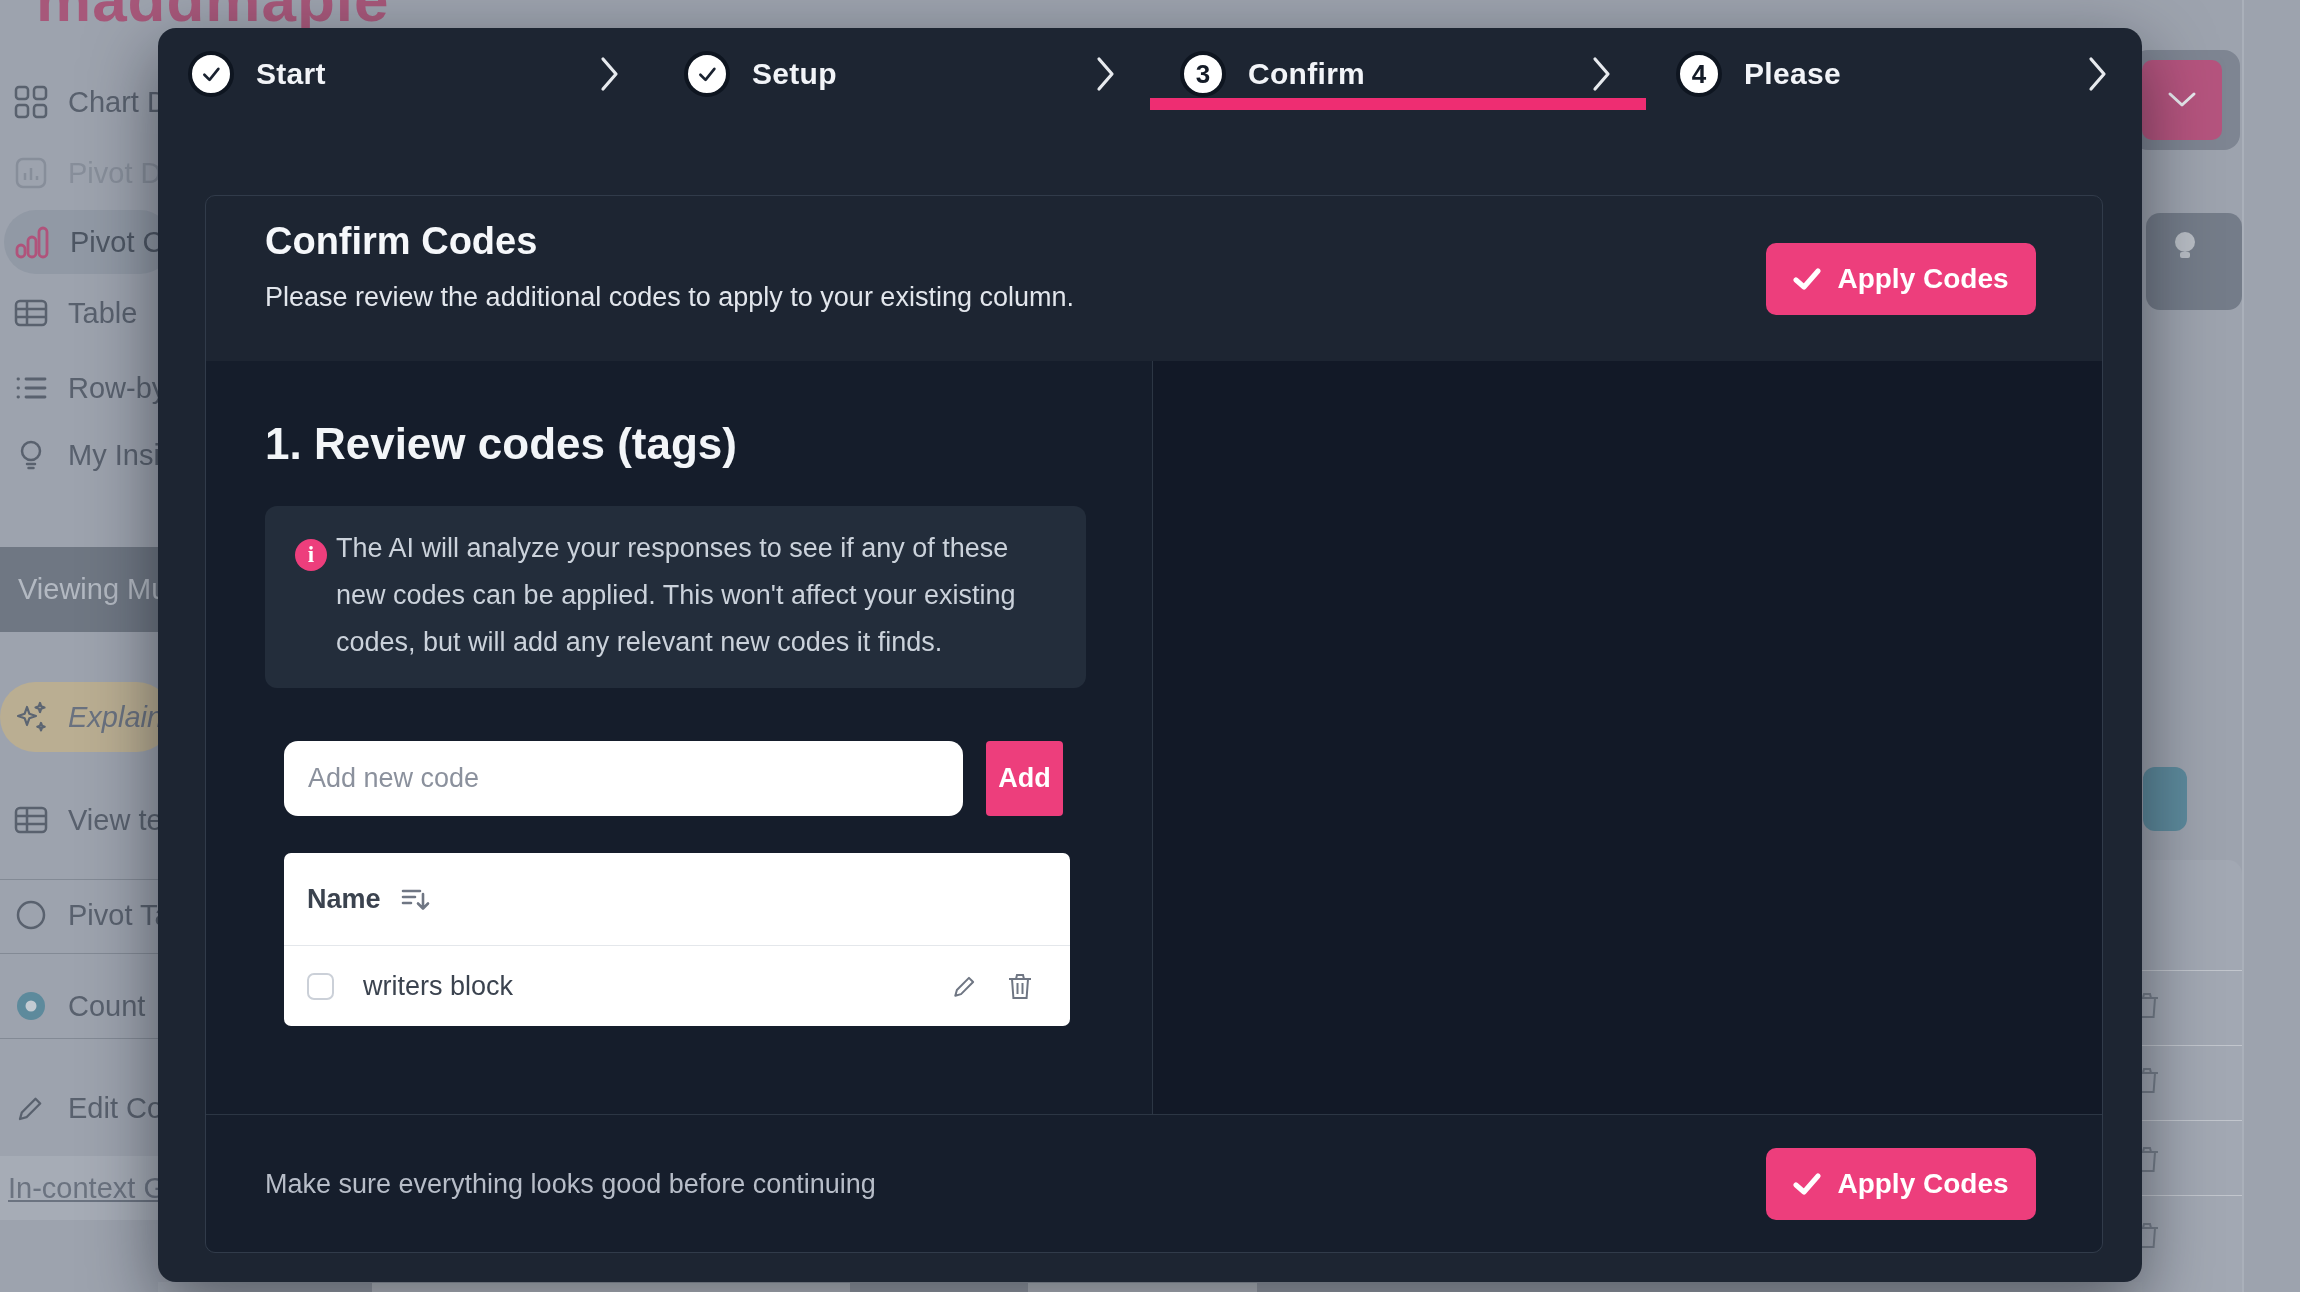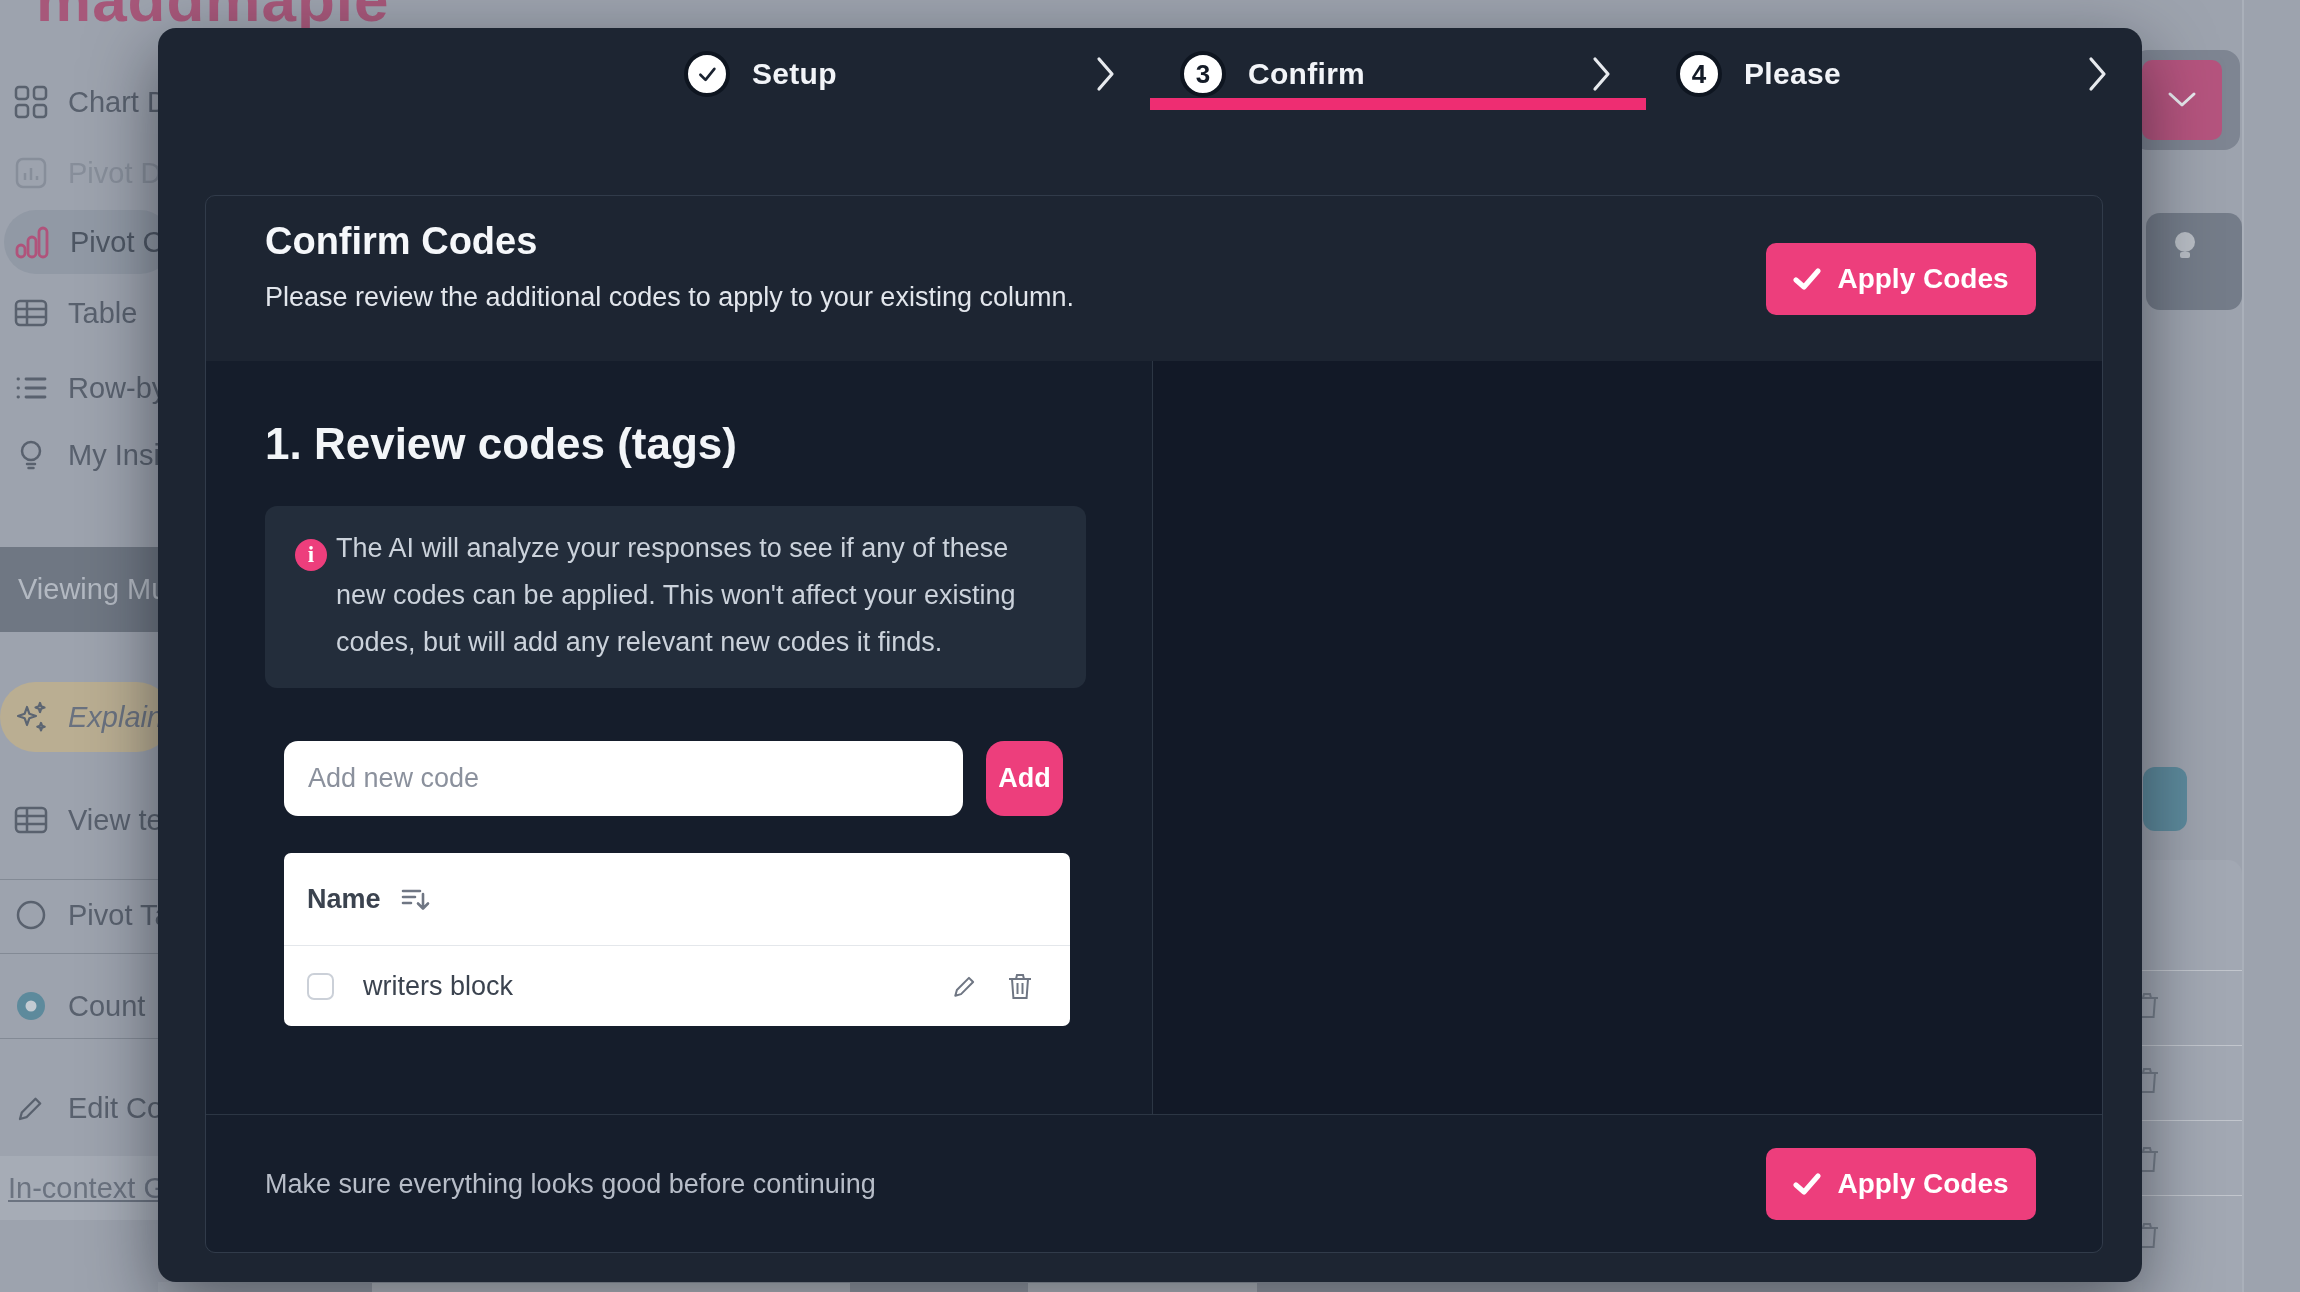--- a/index.html
+++ b/index.html
@@ -87,21 +87,21 @@
                font-weight:700; font-size:23px; }
   .info-text { position:absolute; left:71px; top:19px; width:706px; font-size:27px;
                line-height:47px; color:#CBD2DB; }
 
   .add-input { position:absolute; left:78px; top:380px; width:679px; height:75px;
                border:none; border-radius:14px; background:#FFFFFF; font-size:27px;
                padding:0 24px; color:#333A45; outline:none;
                font-family:"Liberation Sans", sans-serif; }
   .add-input::placeholder { color:#8B919D; }
   .btn-add { position:absolute; left:780px; top:380px; width:77px; height:75px;
-             background:#ED3E7C; border:none; border-radius:18px; color:#FFFFFF;
+             background:#ED3E7C; border:none; border-radius:4px; color:#FFFFFF;
              font-size:27px; font-weight:700; cursor:pointer;
              font-family:"Liberation Sans", sans-serif; }
 
   .codes-table { position:absolute; left:78px; top:492px; width:786px; background:#FFFFFF;
                  border-radius:7px; overflow:hidden; }
   .t-head { height:93px; display:flex; align-items:center; padding-left:23px; gap:18px;
             border-bottom:1px solid #E4E7EB; }
   .t-head-label { font-size:27px; font-weight:700; color:#3B434F; }
   .t-row { height:80px; display:flex; align-items:center; padding:0 36px 0 23px;gap:8px; }
   .checkbox { width:27px; height:27px; border:2px solid #CBD0D8; border-radius:7px; background:#FFFFFF; }
@@ -289,20 +289,33 @@
         </g>
       </svg>
   </div>
 
   <div class="bg-bottom-band"></div>
   <div class="bg-bottom-block" style="left:372px; width:478px;"></div>
   <div class="bg-bottom-block" style="left:1028px; width:229px;"></div>
 
   <div class="modal">
 
+    <div class="step" style="left:0;">
+      <div class="step-circle">
+        <svg width="28" height="28" viewBox="0 0 38 38">
+            <polyline points="10,20 17,27 29,12" fill="none" stroke="#1A2230" stroke-width="3.6" stroke-linecap="round" stroke-linejoin="round"></polyline>
+          </svg>
+      </div>
+      <div class="step-label">Start</div>
+      <div class="step-chevron">
+        <svg width="20" height="36" viewBox="0 0 20 36">
+            <polyline points="3,3 16,18 3,33" fill="none" stroke="#E7EAEE" stroke-width="3.2" stroke-linecap="round" stroke-linejoin="round"></polyline>
+          </svg>
+      </div>
+    </div>
 
     <div class="step" style="left:496px;">
       <div class="step-circle">
         <svg width="28" height="28" viewBox="0 0 38 38">
             <polyline points="10,20 17,27 29,12" fill="none" stroke="#1A2230" stroke-width="3.6" stroke-linecap="round" stroke-linejoin="round"></polyline>
           </svg>
       </div>
       <div class="step-label">Setup</div>
       <div class="step-chevron">
         <svg width="20" height="36" viewBox="0 0 20 36">

